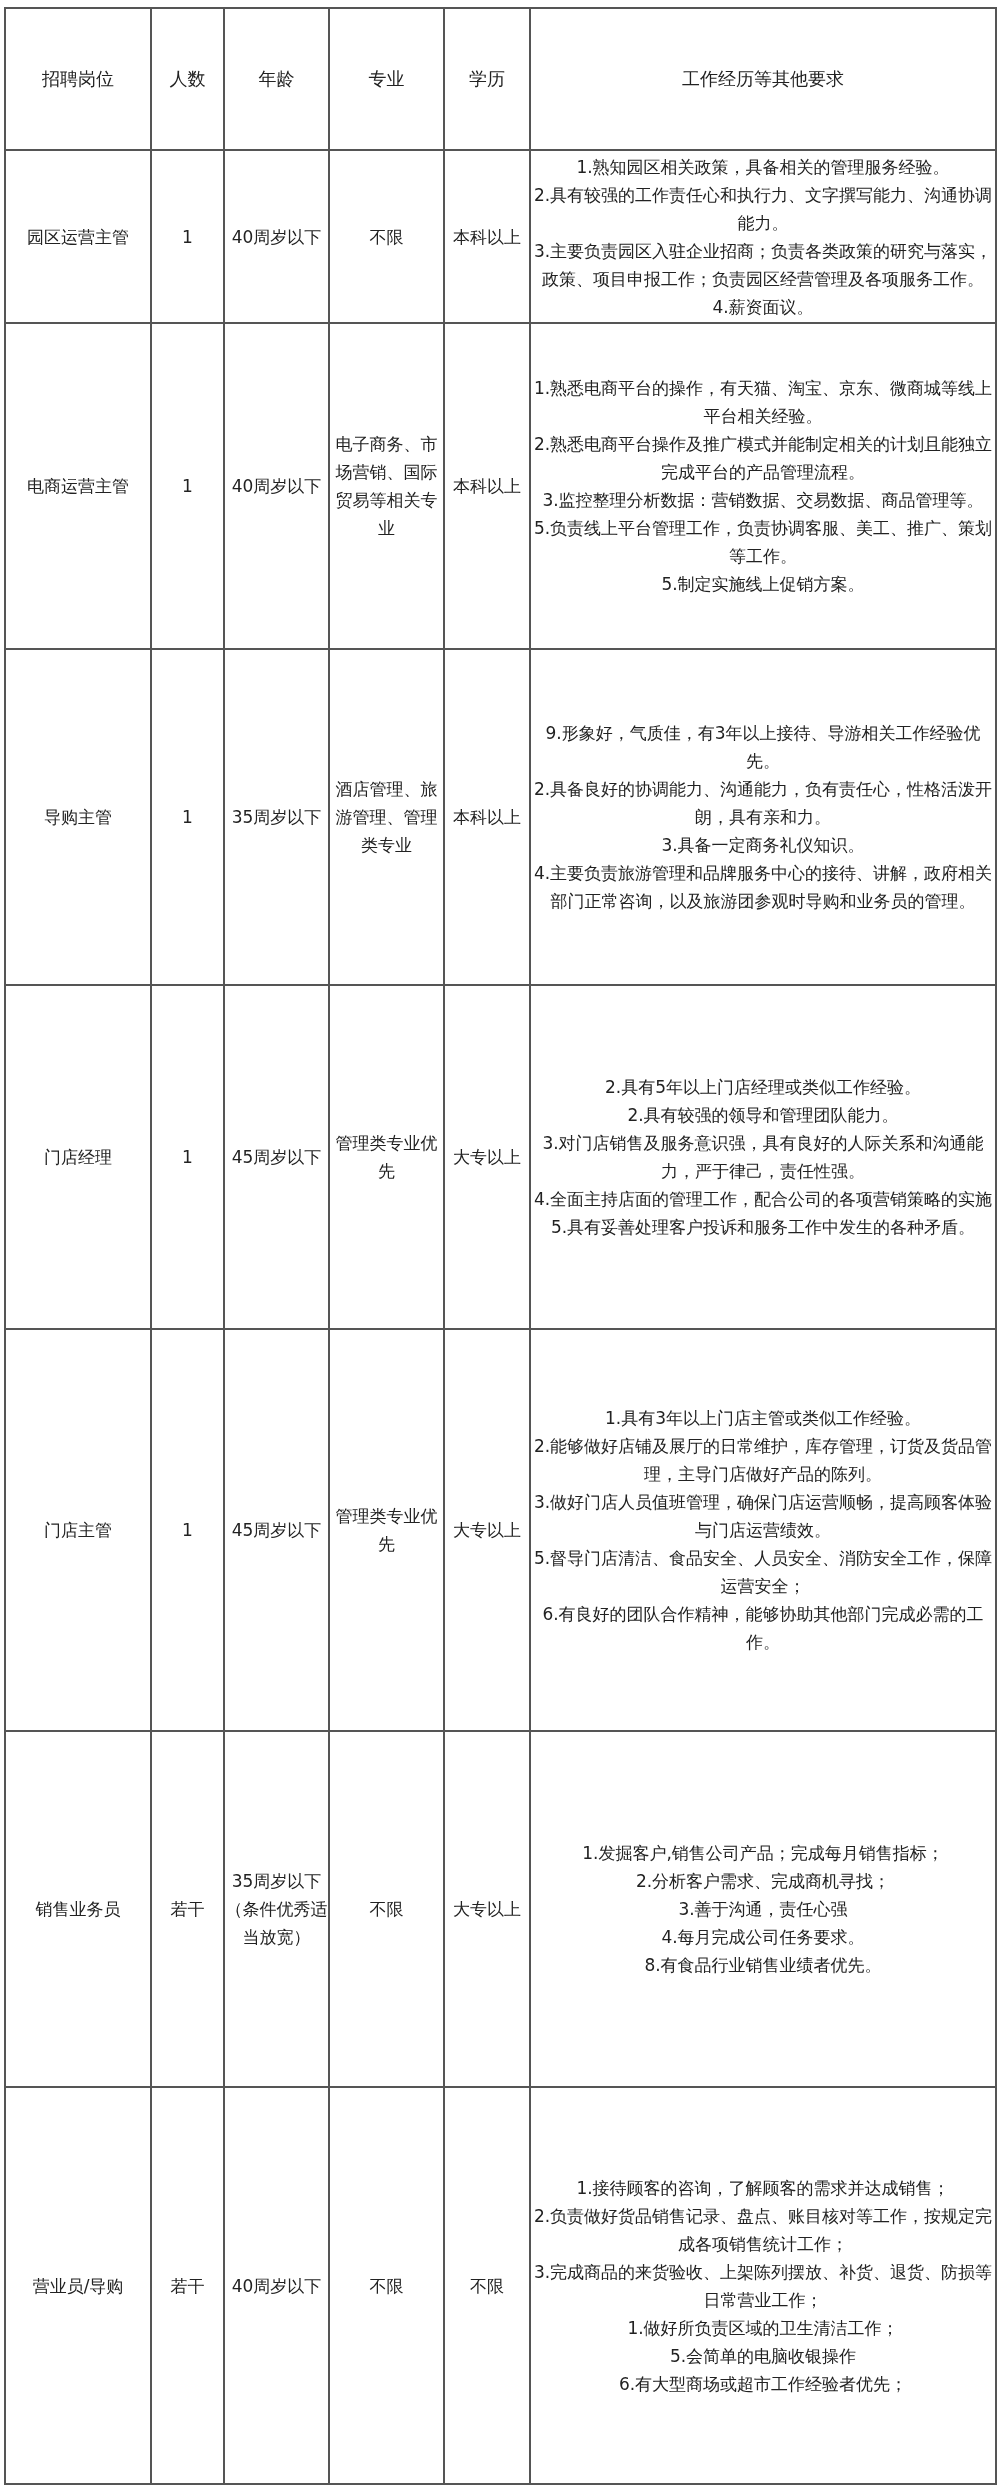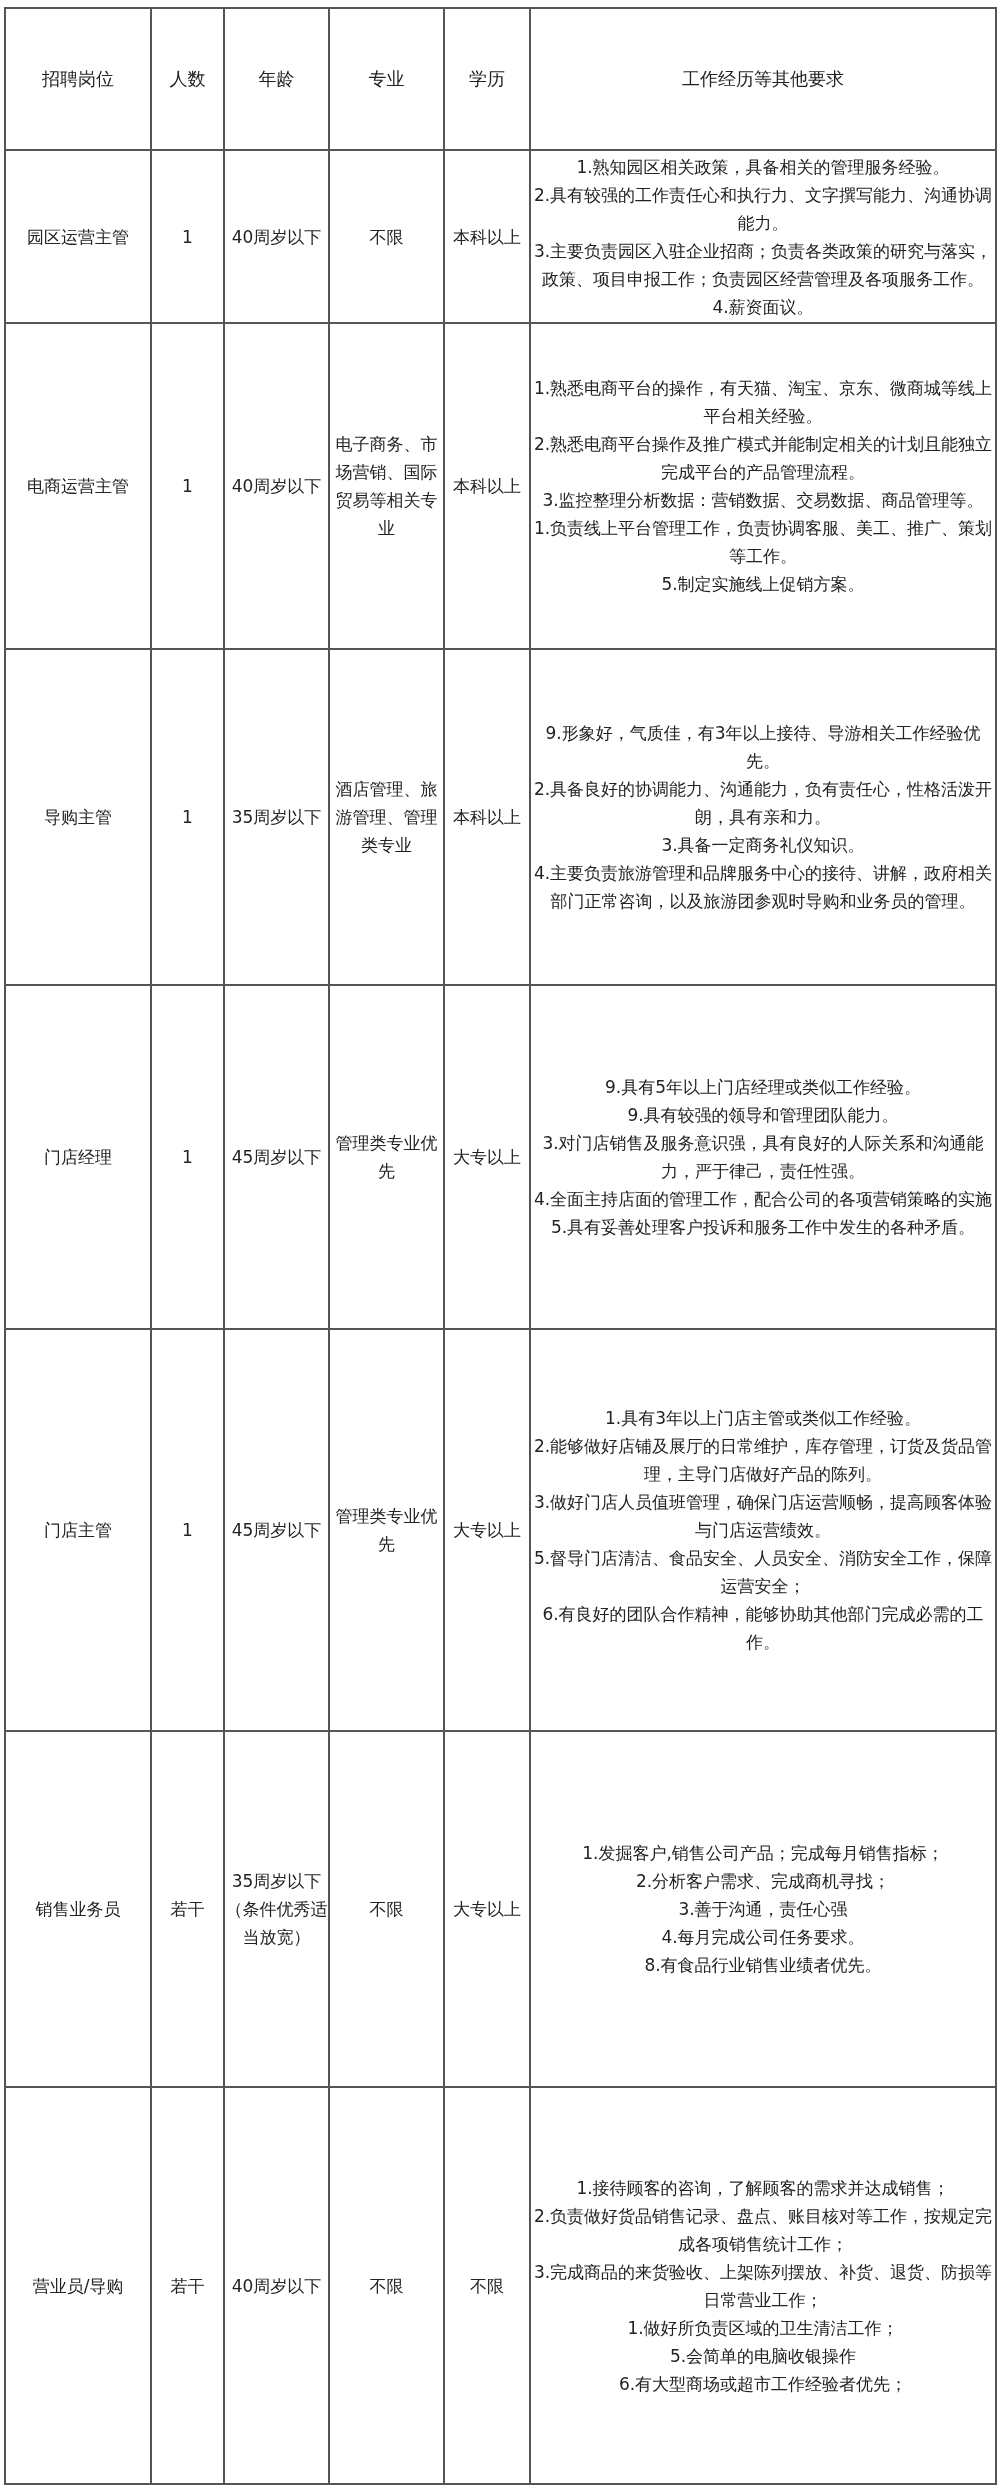--- a/index.html
+++ b/index.html
@@ -60,21 +60,21 @@
     <tr style="height:326px">
       <td>电商运营主管</td>
       <td>1</td>
       <td>40周岁以下</td>
       <td>电子商务、市场营销、国际贸易等相关专业</td>
       <td>本科以上</td>
       <td class="req">
         <div>1.熟悉电商平台的操作，有天猫、淘宝、京东、微商城等线上平台相关经验。</div>
         <div>2.熟悉电商平台操作及推广模式并能制定相关的计划且能独立完成平台的产品管理流程。</div>
         <div>3.监控整理分析数据：营销数据、交易数据、商品管理等。</div>
-        <div>1.负责线上平台管理工作，负责协调客服、美工、推广、策划等工作。</div>
+        <div>5.负责线上平台管理工作，负责协调客服、美工、推广、策划等工作。</div>
         <div>5.制定实施线上促销方案。</div>
       </td>
     </tr>
     <tr style="height:336px">
       <td>导购主管</td>
       <td>1</td>
       <td>35周岁以下</td>
       <td>酒店管理、旅游管理、管理类专业</td>
       <td>本科以上</td>
       <td class="req">
@@ -84,22 +84,22 @@
         <div>4.主要负责旅游管理和品牌服务中心的接待、讲解，政府相关部门正常咨询，以及旅游团参观时导购和业务员的管理。</div>
       </td>
     </tr>
     <tr style="height:344px">
       <td>门店经理</td>
       <td>1</td>
       <td>45周岁以下</td>
       <td>管理类专业优先</td>
       <td>大专以上</td>
       <td class="req">
-        <div>9.具有5年以上门店经理或类似工作经验。</div>
-        <div>9.具有较强的领导和管理团队能力。</div>
+        <div>2.具有5年以上门店经理或类似工作经验。</div>
+        <div>2.具有较强的领导和管理团队能力。</div>
         <div>3.对门店销售及服务意识强，具有良好的人际关系和沟通能力，严于律己，责任性强。</div>
         <div>4.全面主持店面的管理工作，配合公司的各项营销策略的实施</div>
         <div>5.具有妥善处理客户投诉和服务工作中发生的各种矛盾。</div>
       </td>
     </tr>
     <tr style="height:402px">
       <td>门店主管</td>
       <td>1</td>
       <td>45周岁以下</td>
       <td>管理类专业优先</td>

